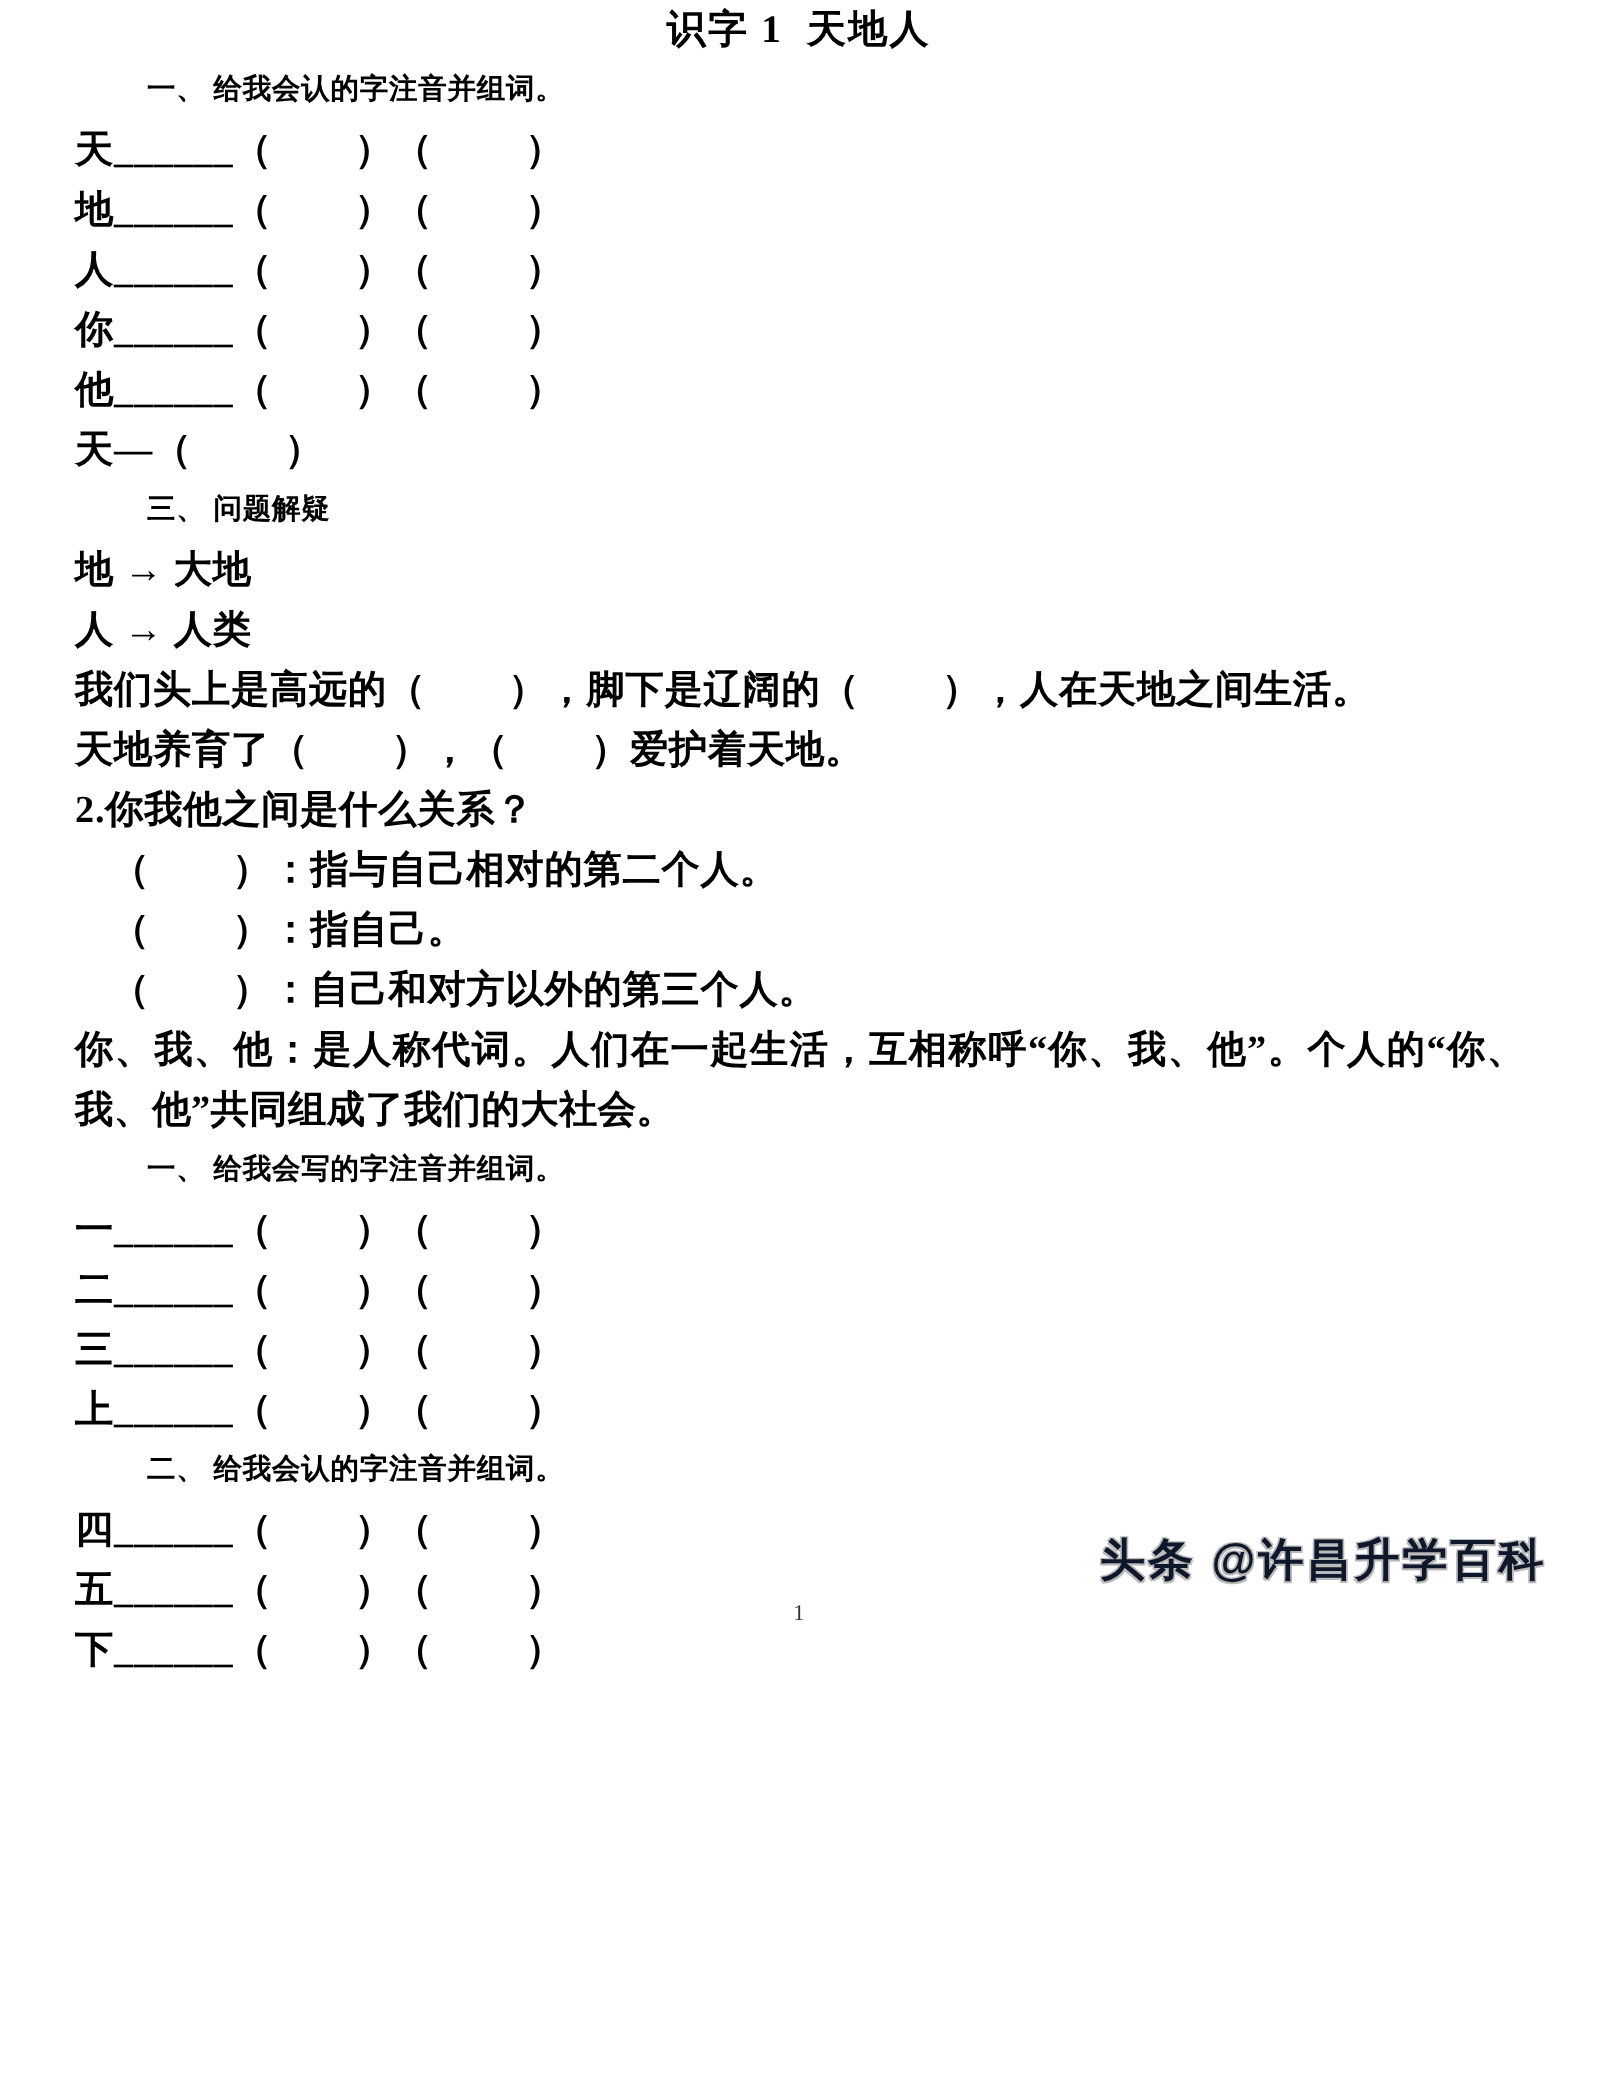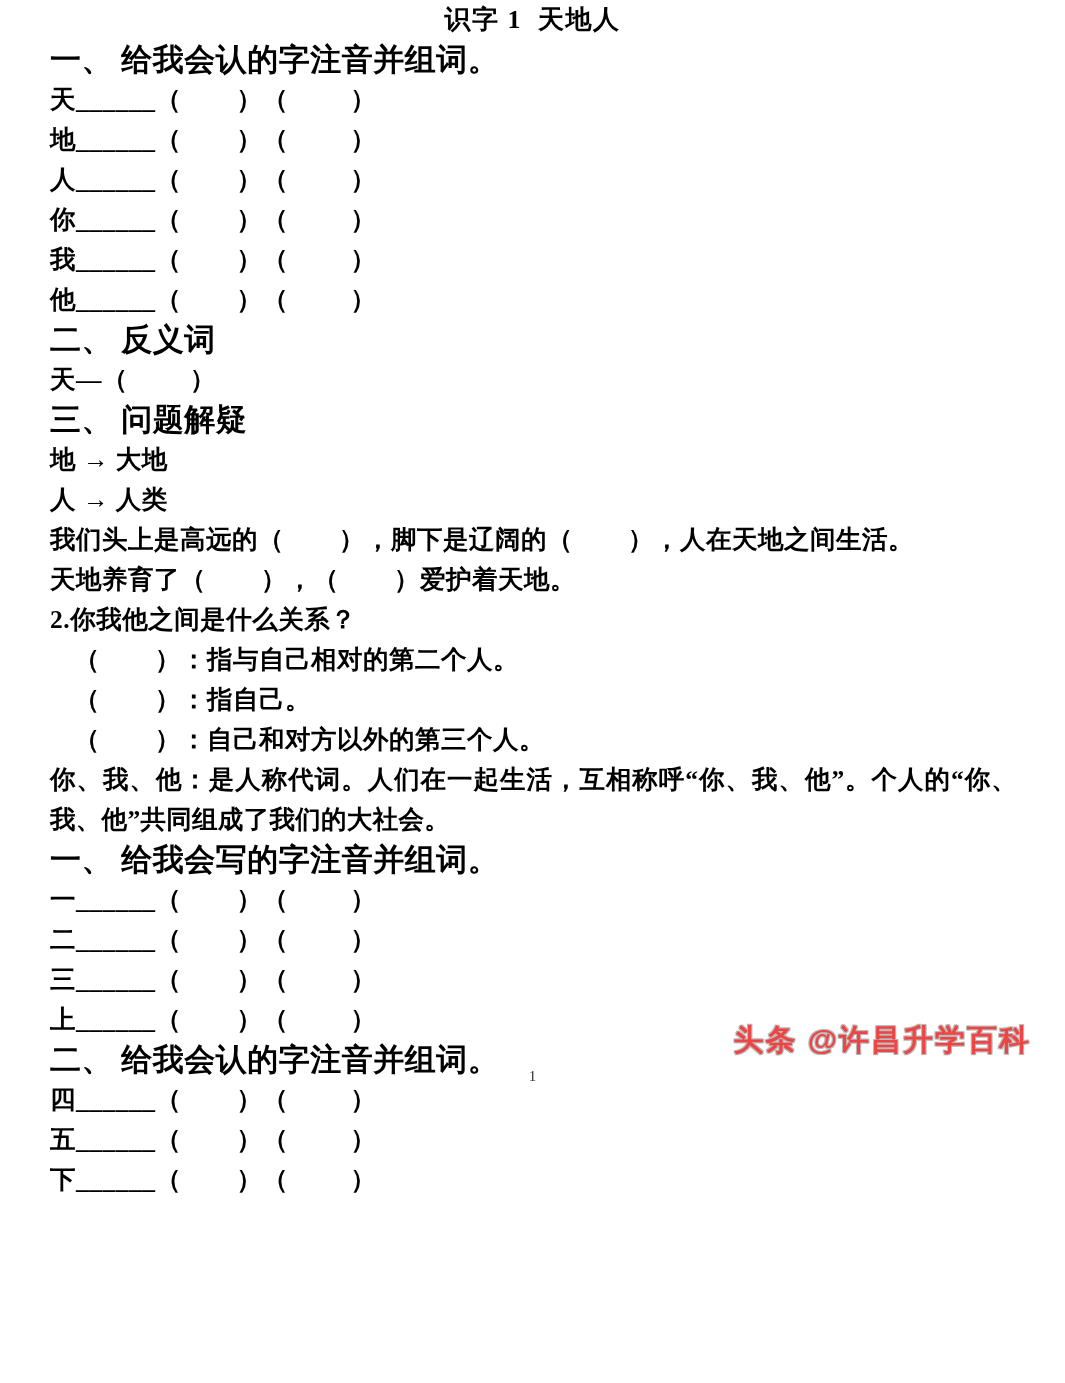--- a/index.html
+++ b/index.html
@@ -36,26 +36,27 @@
   .title {
     text-align: center;
     font-size: 26px;
     line-height: 40px;
     font-weight: 700;
     letter-spacing: 1.5px;
     padding-left: 0;
     white-space: pre;
   }
   .section-head {
-    font-size: 31px;
+    font-size: 19px;
     line-height: 40px;
     font-weight: 700;
     padding-left: 50px;
     white-space: pre;
     letter-spacing: 0.5px;
+    margin-left: 48px;
   }
   .para {
     font-size: 25.5px;
     line-height: 40px;
     font-weight: 700;
     padding-left: 50px;
     padding-right: 48px;
     letter-spacing: 0.3px;
     white-space: normal;
     text-align: justify;
@@ -69,21 +70,21 @@
   }
 
   
   .watermark {
     position: absolute;
     right: 34px;
     bottom: 42px;
     font-size: 30px;
     font-weight: 700;
     letter-spacing: 2px;
-    color: #ef4444;
+    color: #0f172a;
     text-shadow:
       -1px -1px 0 #b9b9b9,
        1px -1px 0 #b9b9b9,
       -1px  1px 0 #b9b9b9,
        1px  1px 0 #b9b9b9,
        0 0 2px #cfcfcf;
     white-space: pre;
     font-family: "Liberation Sans", "DejaVu Sans", sans-serif;
     pointer-events: none;
     user-select: none;
@@ -109,24 +110,22 @@
 <div class="page">
 
   <div class="title">识字 1  天地人</div>
 
   <div class="section-head">一、 给我会认的字注音并组词。</div>
 
   <div class="line wordline">天______（        ）（         ）</div>
   <div class="line wordline">地______（        ）（         ）</div>
   <div class="line wordline">人______（        ）（         ）</div>
   <div class="line wordline">你______（        ）（         ）</div>
-  <div class="line wordline">我______（        ）（         ）</div>
   <div class="line wordline">他______（        ）（         ）</div>
 
-  <div class="section-head">二、 反义词</div>
   <div class="line wordline">天—（         ）</div>
 
   <div class="section-head">三、 问题解疑</div>
 
   <div class="line wordline">地 → 大地</div>
   <div class="line wordline">人 → 人类</div>
 
   <div class="line wordline">我们头上是高远的（        ），脚下是辽阔的（        ），人在天地之间生活。</div>
   <div class="line wordline">天地养育了（        ），（        ）爱护着天地。</div>
 

